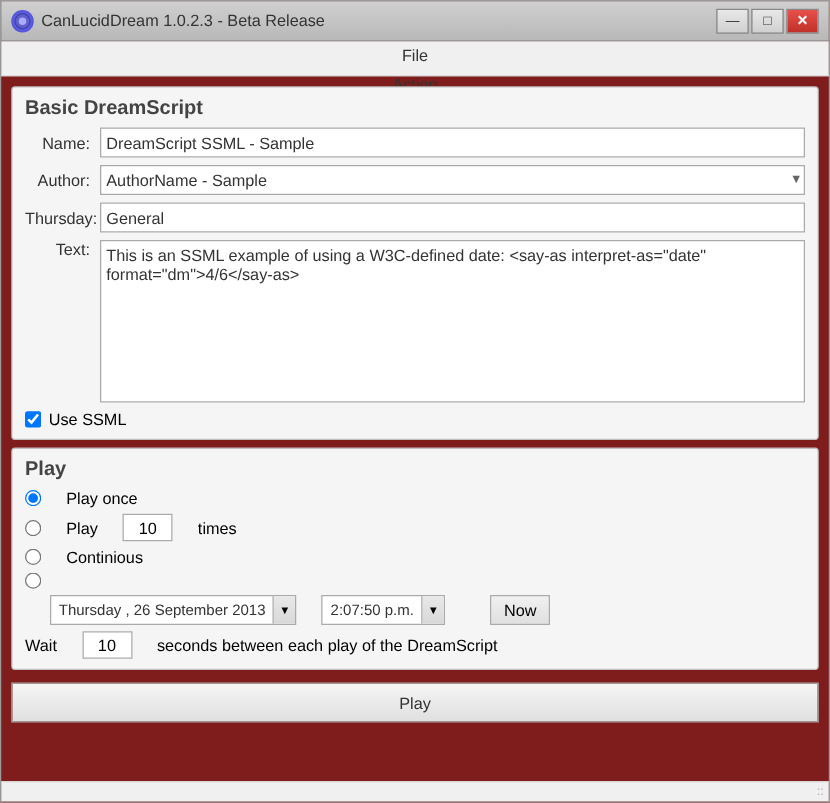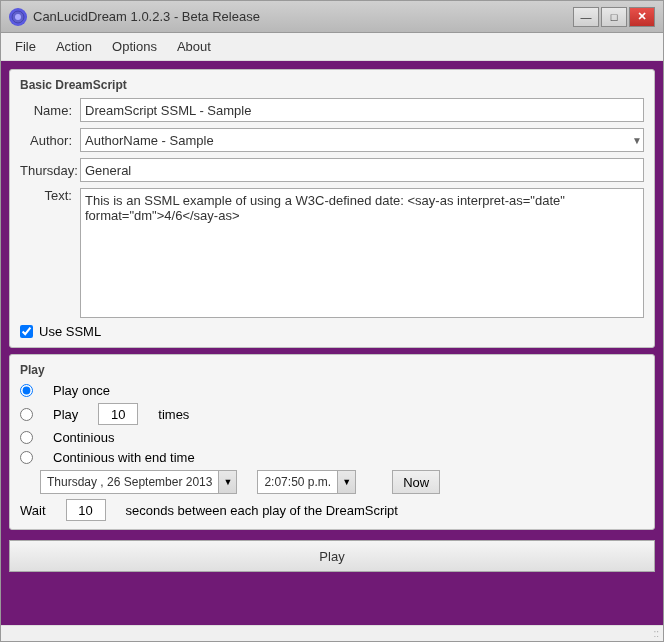--- a/index.html
+++ b/index.html
@@ -10,21 +10,21 @@
       width: 664px;
       height: 642px;
       overflow: hidden;
     }
     .window {
       width: 664px;
       height: 642px;
       border: 1px solid #999;
       display: flex;
       flex-direction: column;
-      background: #701a75;
+      background: #7f1d1d;
     }
     .title-bar {
       background: linear-gradient(to bottom, #d0d0d0, #b8b8b8);
       height: 32px;
       display: flex;
       align-items: center;
       justify-content: space-between;
       padding: 0 8px;
       border-bottom: 1px solid #999;
       flex-shrink: 0;
@@ -72,20 +72,21 @@
       font-weight: bold;
     }
     .menu-bar {
       background: #f0f0f0;
       height: 28px;
       display: flex;
       align-items: center;
       padding: 0 4px;
       border-bottom: 1px solid #ddd;
       flex-shrink: 0;
+      flex-direction: column;
     }
     .menu-item {
       padding: 4px 10px;
       cursor: pointer;
       color: #333;
       font-size: 13px;
     }
     .content {
       flex: 1;
       padding: 8px;
@@ -94,21 +95,21 @@
       gap: 6px;
       overflow: hidden;
     }
     .section-box {
       border: 1px solid #c0c0c0;
       border-radius: 3px;
       background: #f5f5f5;
       padding: 8px 10px;
     }
     .section-title {
-      font-size: 12px;
+      font-size: 16px;
       font-weight: bold;
       color: #444;
       margin-bottom: 6px;
     }
     .form-row {
       display: flex;
       align-items: center;
       margin-bottom: 6px;
     }
     .form-row:last-child {
@@ -358,21 +359,20 @@
         <span>times</span>
       </div>
 
       <div class="radio-row">
         <input type="radio" name="play-mode" id="continuous" style="">
         <label for="continuous">Continious</label>
       </div>
 
       <div class="radio-row">
         <input type="radio" name="play-mode" id="continuous-end" style="">
-        <label for="continuous-end">Continious with end time</label>
       </div>
 
       <div class="date-time-row">
         <div class="date-combo">
           <span class="date-text">Thursday , 26 September 2013</span>
           <div class="combo-btn">▼</div>
         </div>
         <div class="date-combo">
           <span class="date-text">2:07:50 p.m.</span>
           <div class="combo-btn">▼</div>

